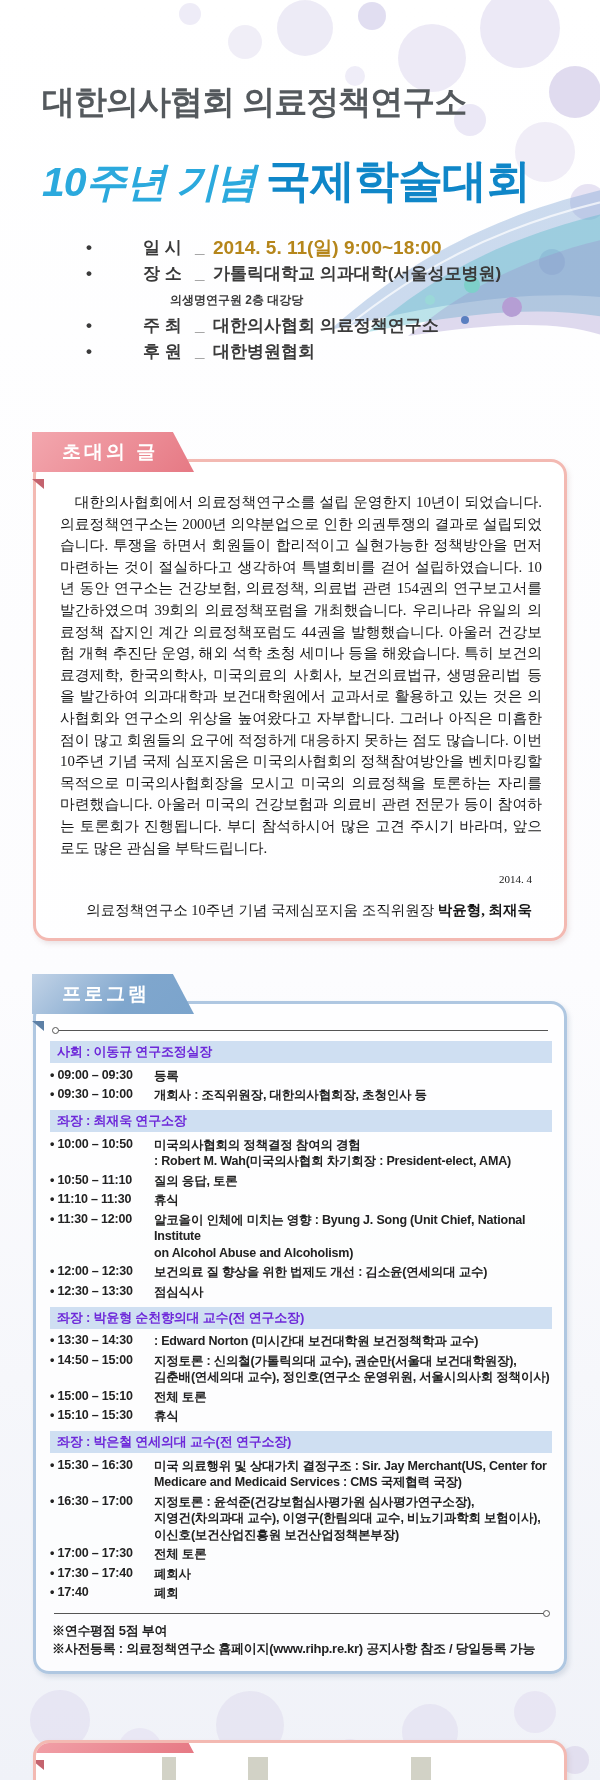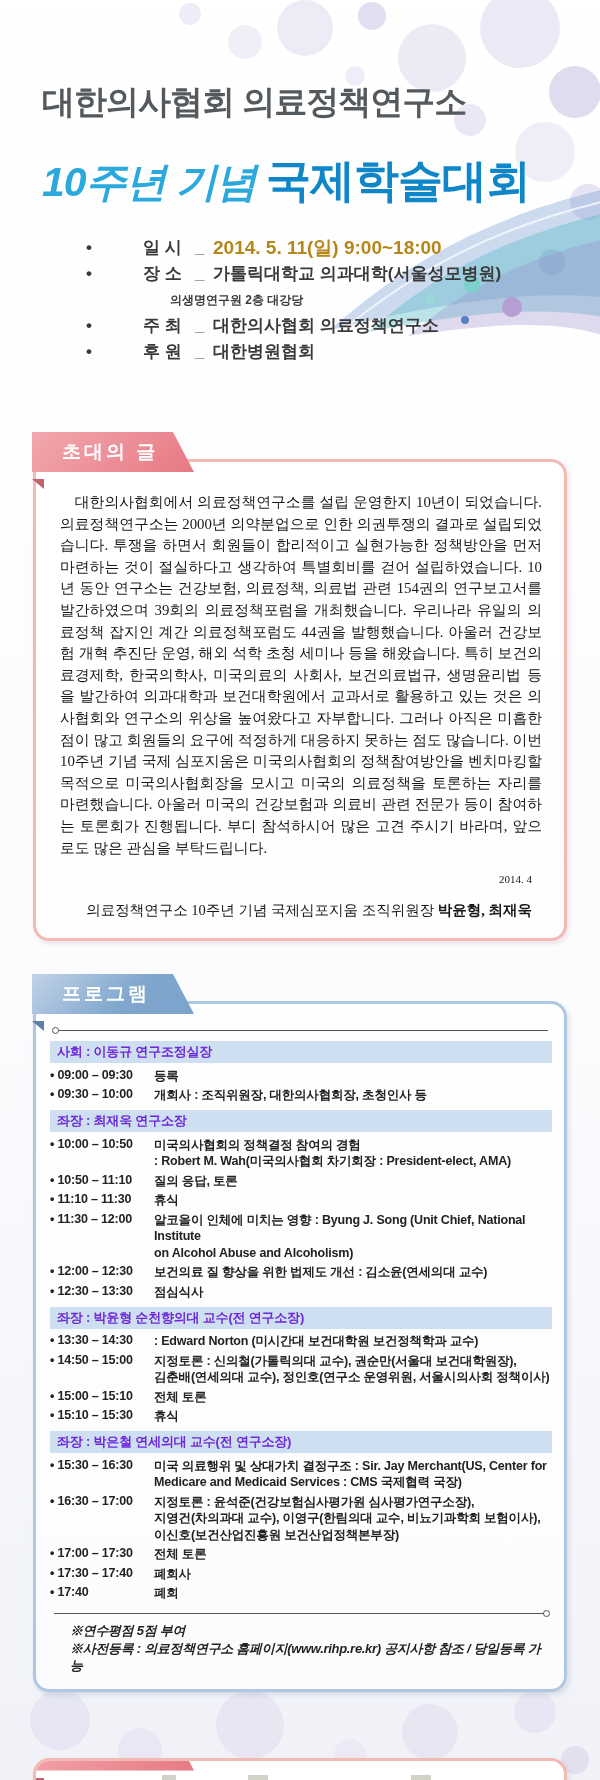--- a/index.html
+++ b/index.html
@@ -61,21 +61,21 @@
               border-radius:50%;background:#fff;top:-3px;left:-2px;}
   .tl.end{margin:10px 4px 8px 4px;}
   .tl.end::before{left:auto;right:-2px;}
   .chair{background:#cfdff2;font-size:13px;font-weight:700;color:#6d28d9;
          padding:2px 7px;margin:5px 0 3px 0;letter-spacing:-0.2px;}
   .prow{display:flex;font-size:12.5px;font-weight:600;color:#222;
         padding:1.5px 0;letter-spacing:-0.2px;}
   .prow .time{flex:none;width:104px;white-space:nowrap;}
   .prow .desc{flex:1;}
   .prow .desc div{line-height:16.5px;}
-  .pnotes{margin:2px 2px 0 20px;font-style:italic;}
+  .pnotes{margin:2px 2px 0 2px;}
   .pnote{font-size:13px;font-weight:700;color:#222;line-height:17.5px;letter-spacing:-0.3px;}
 
   
   .section.mapsec{margin-top:66px;}
   .map-box{height:282px;overflow:hidden;background:#fff;}
   .road{position:absolute;background:#d2d2c6;}
   .m-lb{position:absolute;font-size:10px;font-weight:700;color:#3c3c3c;
         line-height:11px;white-space:nowrap;letter-spacing:-0.3px;}
 </style>
 </head>

